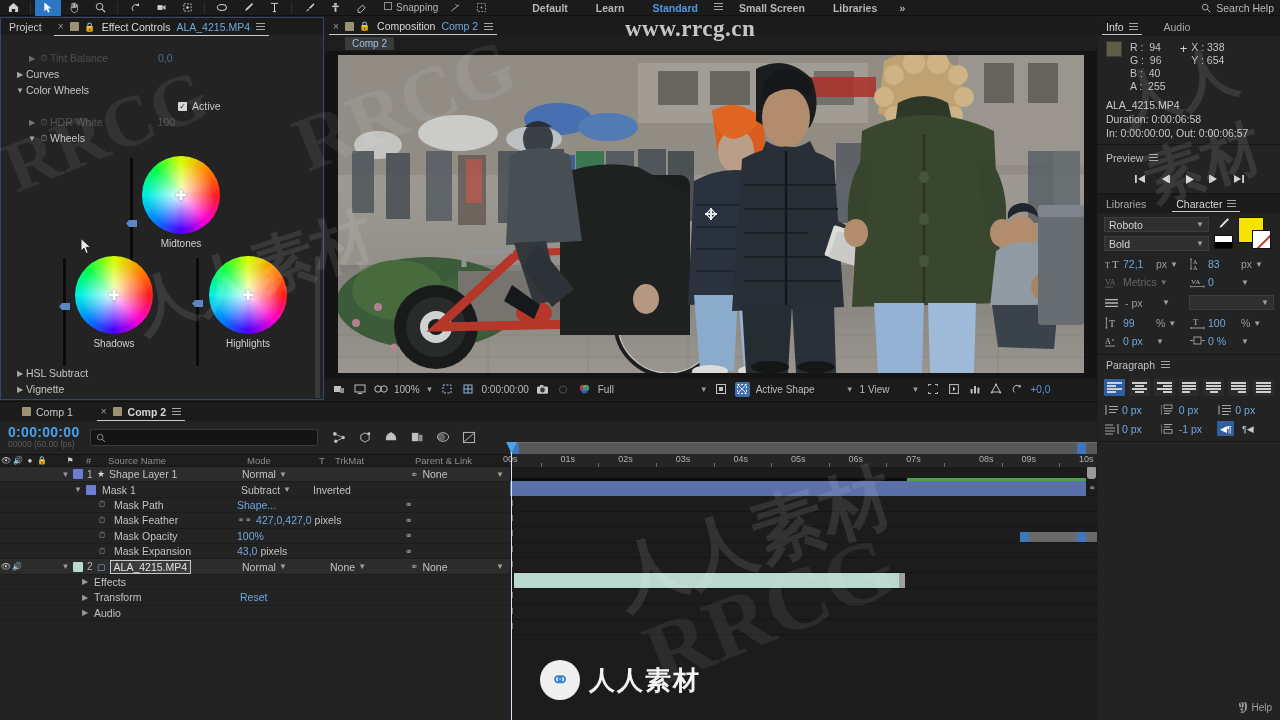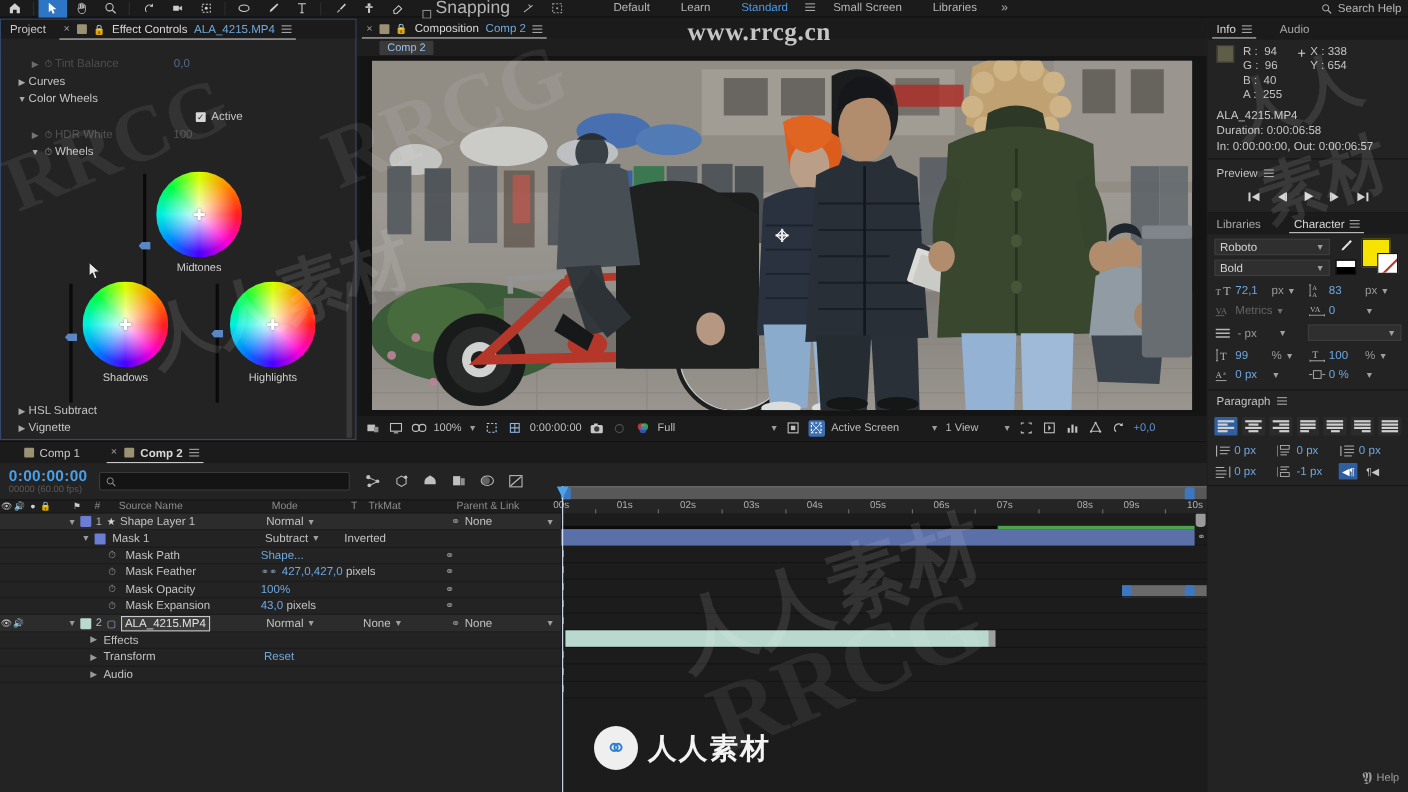--- a/index.html
+++ b/index.html
@@ -17,23 +17,23 @@
   .toolbar{
     position:absolute; left:0; top:0; width:1280px; height:16px;
     background:#1b1b1b; display:flex; align-items:center;
     border-bottom:1px solid #0f0f0f;
   }
   .tool{ width:26px; height:16px; display:flex; align-items:center; justify-content:center;
          color:#bcbcbc; font-size:10px; }
   .tool.sel{ background:#2d76c6; color:#fff; }
   .tool svg{ display:block; }
   .tb-sep{ width:1px;height:12px;background:#2e2e2e;margin:0 4px; }
-  .snap{ display:flex;align-items:flex-end;gap:4px;margin-left:10px;color:#b5b5b5;font-size:16px;}
+  .snap{ display:flex;align-items:flex-start;gap:4px;margin-left:10px;color:#b5b5b5;font-size:10px;}
   .snapbox{ width:8px;height:8px;border:1px solid #8c8c8c;}
-  .ws{ display:flex;align-items:flex-start;gap:0px;margin-left:24px;}
+  .ws{ display:flex;align-items:flex-end;gap:0px;margin-left:24px;font-weight:bold;}
   .ws-item{ padding:0 14px;color:#b5b5b5;font-size:10.5px;white-space:nowrap;}
   .ws-item.active{ color:#4b9ae6; }
   .ws-ham{ color:#9a9a9a; padding:0 2px; }
   .chev{ color:#b0b0b0;font-size:11px;padding:0 8px;}
   .searchhelp{ position:absolute;right:6px;top:0;height:16px;display:flex;align-items:center;gap:5px;color:#b8b8b8;font-size:10.5px;}
   .ptab{ display:flex;align-items:center;gap:5px;padding:0 8px;height:18px;position:relative;}
   .ptab.active{ color:#d8d8d8; }
   .ptab.active:after{content:"";position:absolute;left:4px;right:4px;bottom:0;height:1px;background:#c9c9c9;}
   .sw{ width:9px;height:9px;background:#9b9274;border-radius:1px;}
   .xmark{ color:#9a9a9a;font-size:10px;cursor:default;}
@@ -669,21 +669,21 @@
             <rect x="4" y="4" width="4" height="4" fill="#c0c0c0"></rect>
           </svg>
       </span>
       <span class="cb-ico on">
         <svg width="12" height="12" viewBox="0 0 12 12">
             <rect x="1.6" y="1.6" width="8.8" height="8.8" fill="none" stroke="#fff" stroke-dasharray="2 1.5"></rect>
             <path d="M1.6 1.6 10.4 10.4M10.4 1.6 1.6 10.4" stroke="#fff" stroke-width="0.8"></path>
           </svg>
       </span>
       <span class="cb-sel" style="min-width:84px">
-        <span>Active Screen</span>
+        <span>Active Shape</span>
       </span>
       <span class="cb-caret">▼</span>
       <span class="cb-sel" style="min-width:46px">
         <span>1 View</span>
       </span>
       <span class="cb-caret">▼</span>
       <span class="cb-ico">
         <svg width="12" height="12" viewBox="0 0 12 12">
             <path d="M1.5 3V1.5H4M8 1.5h2.5V3M10.5 9v1.5H8M4 10.5H1.5V9" stroke="#c0c0c0" fill="none"></path>
           </svg>

